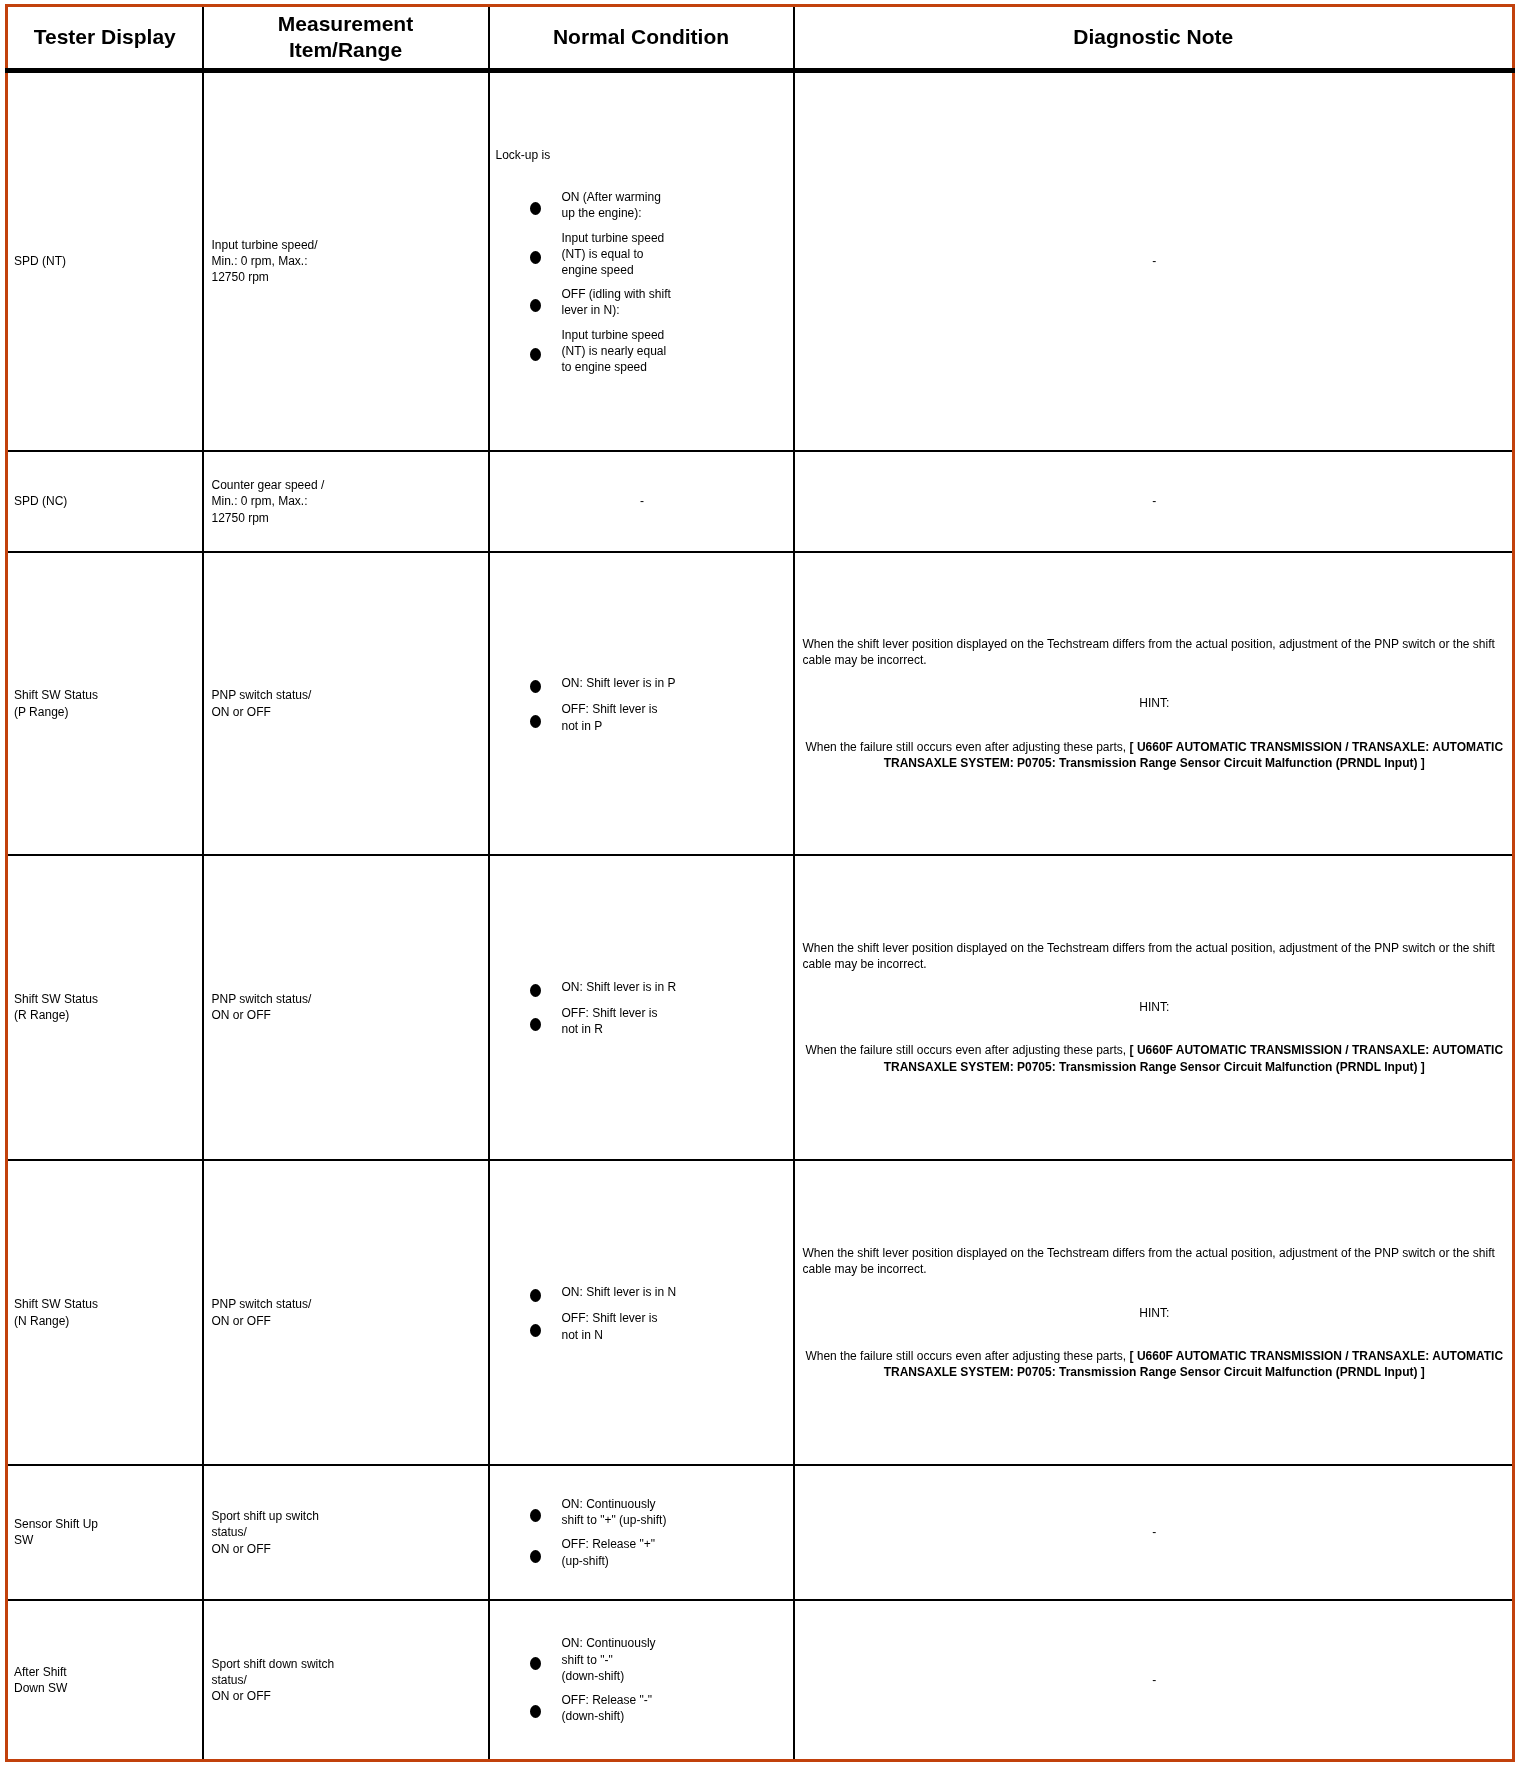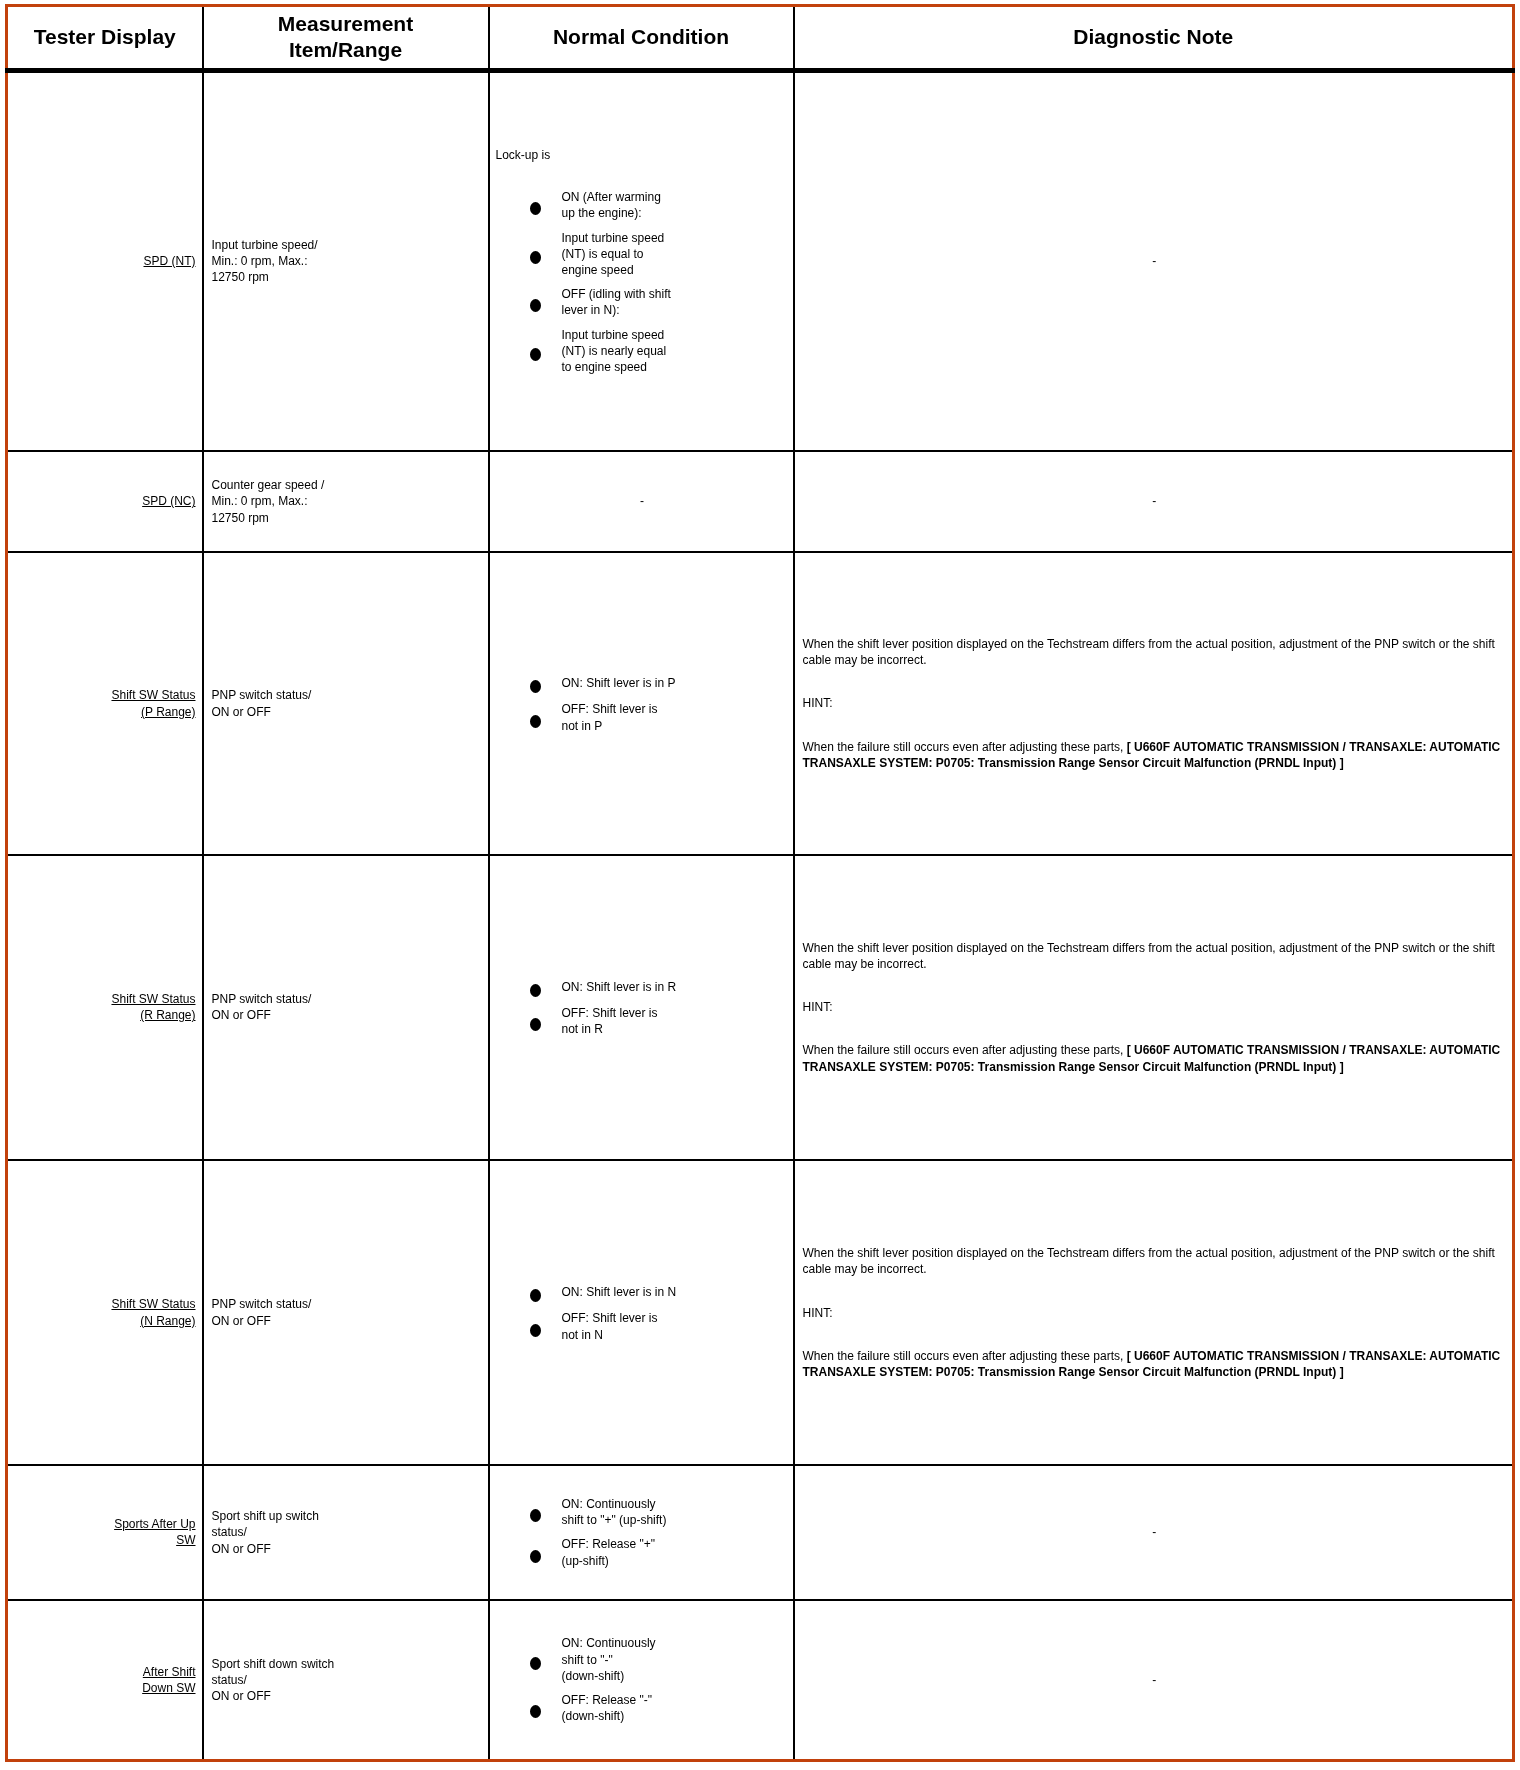--- a/index.html
+++ b/index.html
@@ -48,24 +48,23 @@
   tbody tr:nth-child(4) { height: 300px; }
   tbody tr:nth-child(5) { height: 300px; }
   tbody tr:nth-child(6) { height: 132px; }
   tbody tr:nth-child(7) { height: 158px; }
   td {
     font-size: 12px;
     line-height: 1.35;
     margin-left: 15px;
   }
   td.cell-tester {
-    text-align: right;
+    text-align: left;
     white-space: pre-line;
     padding: 4px 6px;
-    text-decoration: underline;
   }
   td.cell-measurement {
     white-space: pre-line;
     padding: 4px 16px 4px 8px;
   }
   td.cell-normal {
     padding: 8px 2px 8px 4px;
   }
   td.cell-diag {
     padding: 8px 6px 8px 8px;
@@ -95,20 +94,21 @@
     margin: 7px 21px 0 0;
   }
   .bullet-text {
     white-space: pre-line;
   }
   .diag-para {
     margin: 0;
   }
   .diag-para + .diag-para {
     margin-top: 27px;
+    text-align: center;
   }
   .bold-run {
     font-weight: bold;
   }
 </style>
 </head>
 <body>
 
 <div class="page">
   <table class="diag-table">
@@ -236,21 +236,21 @@
               </div>
             </div>
           </td>
           <td class="cell-diag">
             <div class="diag-para"><span>When the shift lever position displayed on the Techstream differs from the actual position, adjustment of the PNP switch or the shift cable may be incorrect.</span></div>
             <div class="diag-para"><span>HINT:</span></div>
             <div class="diag-para"><span>When the failure still occurs even after adjusting these parts, </span><span class="bold-run">[ U660F AUTOMATIC TRANSMISSION / TRANSAXLE: AUTOMATIC TRANSAXLE SYSTEM: P0705: Transmission Range Sensor Circuit Malfunction (PRNDL Input) ]</span></div>
           </td>
         </tr>
         <tr>
-          <td class="cell-tester">Sports After Up
+          <td class="cell-tester">Sensor Shift Up
 SW</td>
           <td class="cell-measurement">Sport shift up switch
 status/
 ON or OFF</td>
           <td class="cell-normal">
             <div class="bullet-list">
               <div class="bullet-item">
                 <span class="bullet-dot"></span>
                 <span class="bullet-text">ON: Continuously
 shift to "+" (up-shift)</span>

